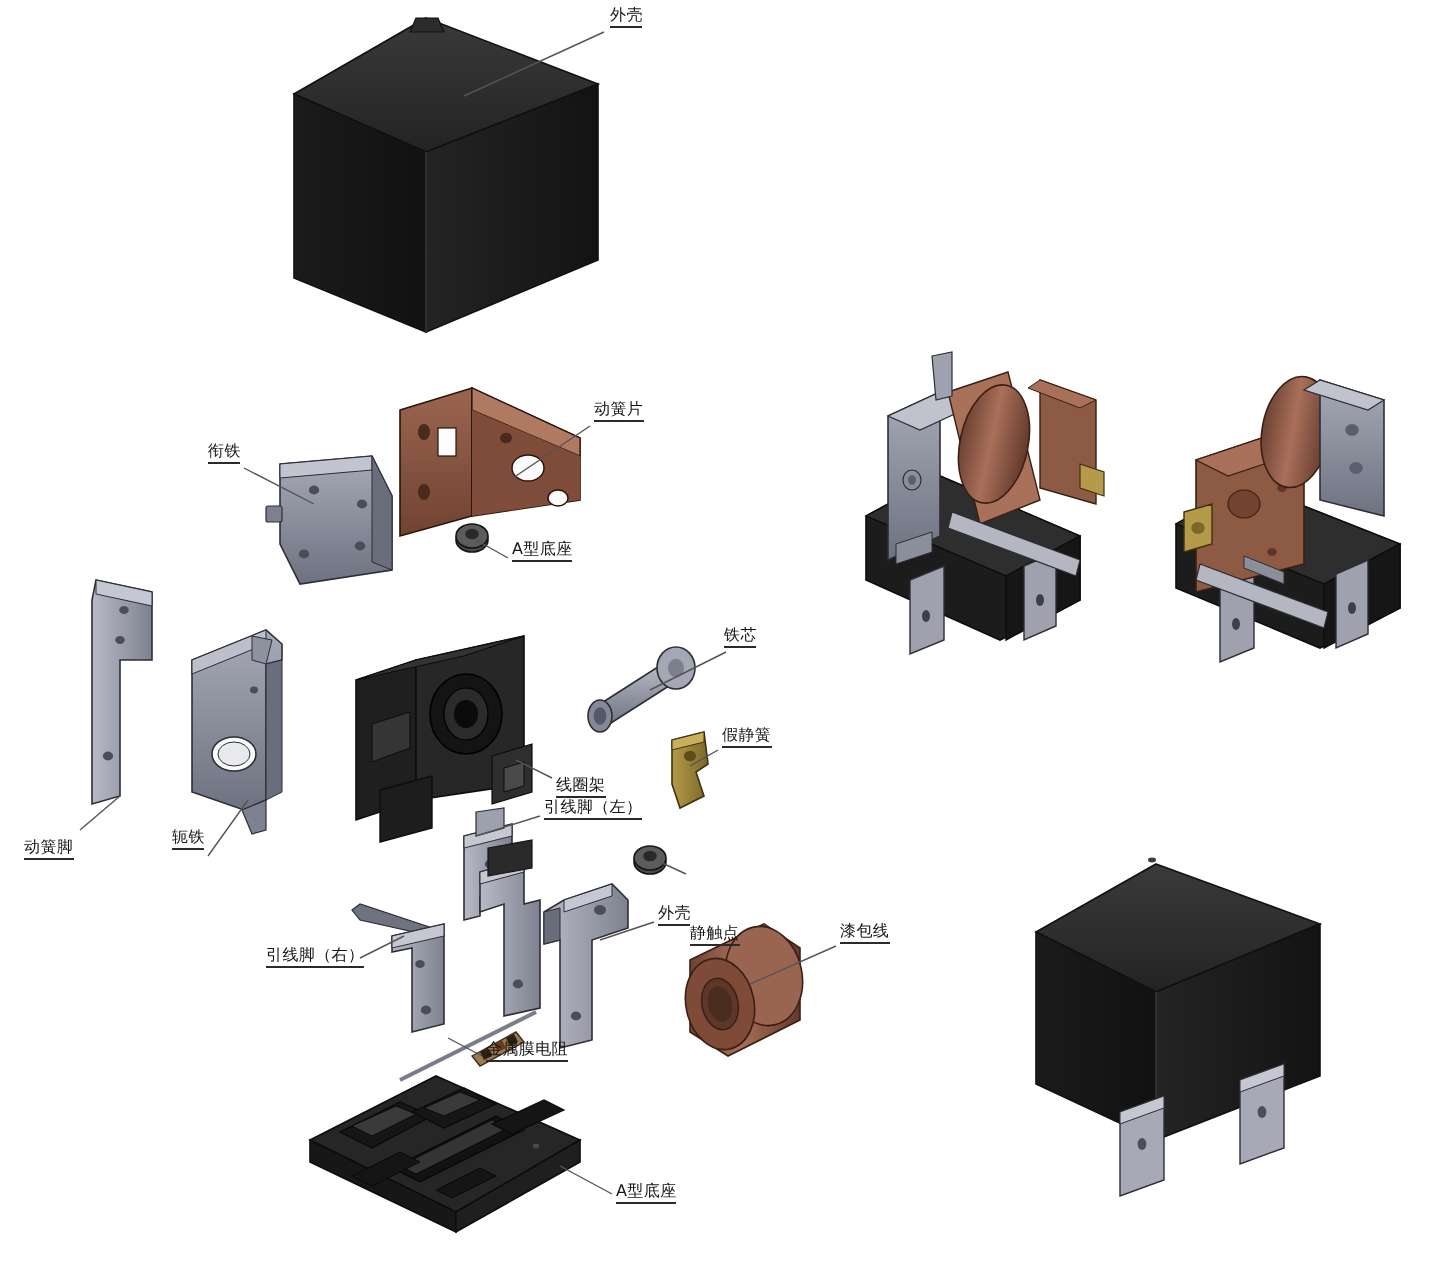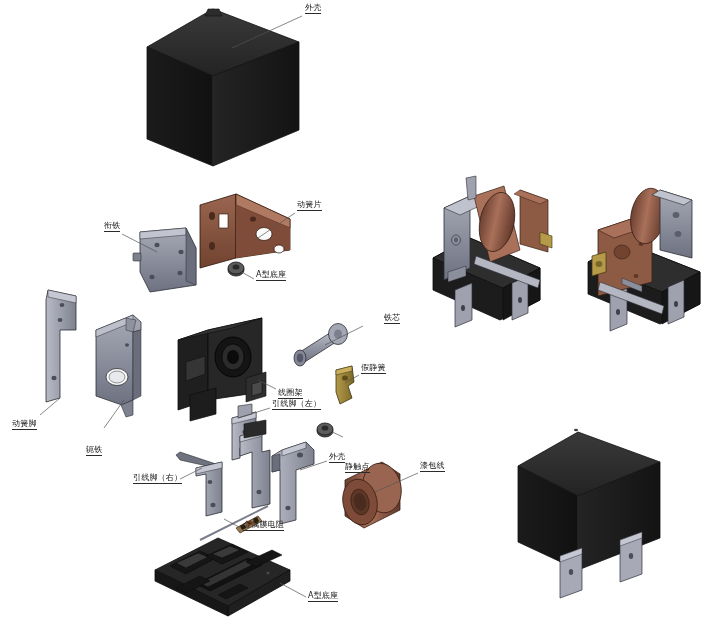--- a/index.html
+++ b/index.html
@@ -288,26 +288,26 @@
     <path d="M180,479 L202,468"></path>
     <path d="M241,528 L224,519"></path>
     <path d="M306,597 L280,583"></path>
   </g>
 </svg>
 
 <div class="lbl u" style="left:305px;top:4px;">外壳</div>
 <div class="lbl u" style="left:297px;top:201px;text-align:center;">动簧片</div>
 <div class="lbl u" style="left:104px;top:222px;">衔铁</div>
 <div class="lbl u" style="left:256px;top:271px;">A型底座</div>
-<div class="lbl u" style="left:384px;top:314px;">铁芯</div>
+<div class="lbl u" style="left:362px;top:314px;">铁芯</div>
 <div class="lbl u" style="left:361px;top:364px;">假静簧</div>
 <div class="lbl u" style="left:278px;top:389px;">线圈架</div>
 <div class="lbl u" style="left:272px;top:400px;">引线脚（左）</div>
 <div class="lbl u" style="left:12px;top:420px;">动簧脚</div>
-<div class="lbl u" style="left:86px;top:446px;text-align:center;">轭铁</div>
+<div class="lbl u" style="left:86px;top:415px;text-align:center;">轭铁</div>
 <div class="lbl u" style="left:345px;top:430px;margin-top:33px;">静触点</div>
 <div class="lbl u" style="left:329px;top:453px;">外壳</div>
 <div class="lbl u" style="left:420px;top:462px;">漆包线</div>
 <div class="lbl u" style="left:133px;top:474px;">引线脚（右）</div>
 <div class="lbl u" style="left:243px;top:521px;">金属膜电阻</div>
 <div class="lbl u" style="left:308px;top:592px;">A型底座</div>
 
 </div>
 
 </body></html>

